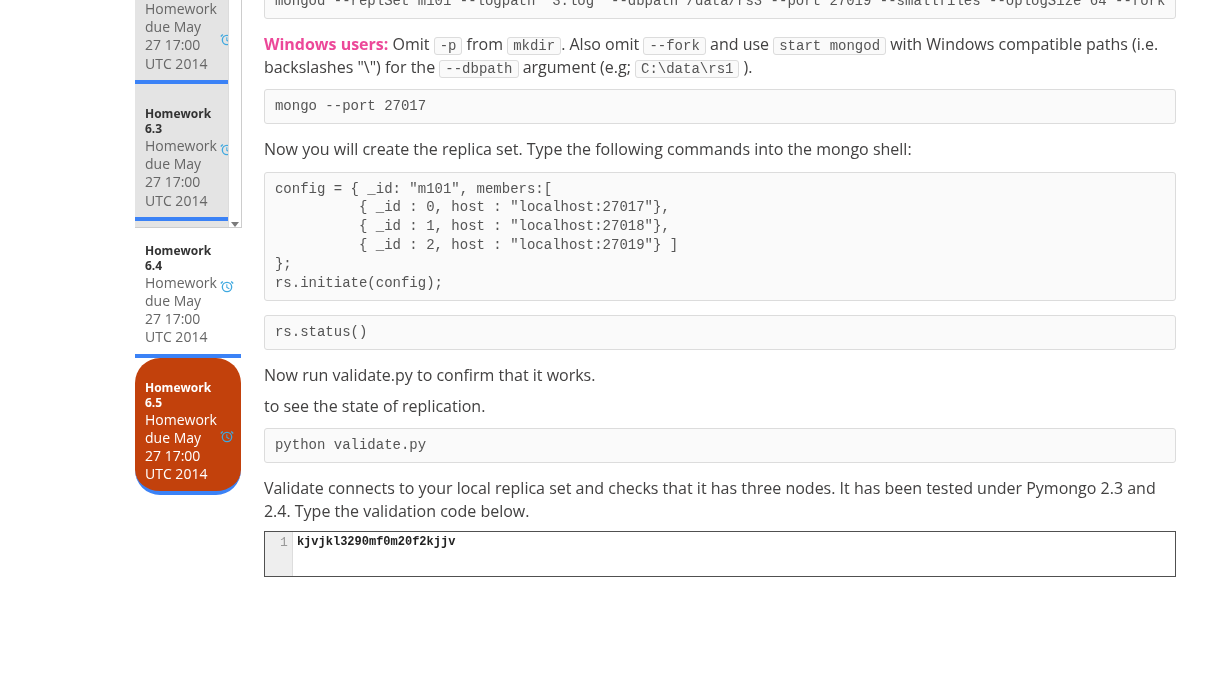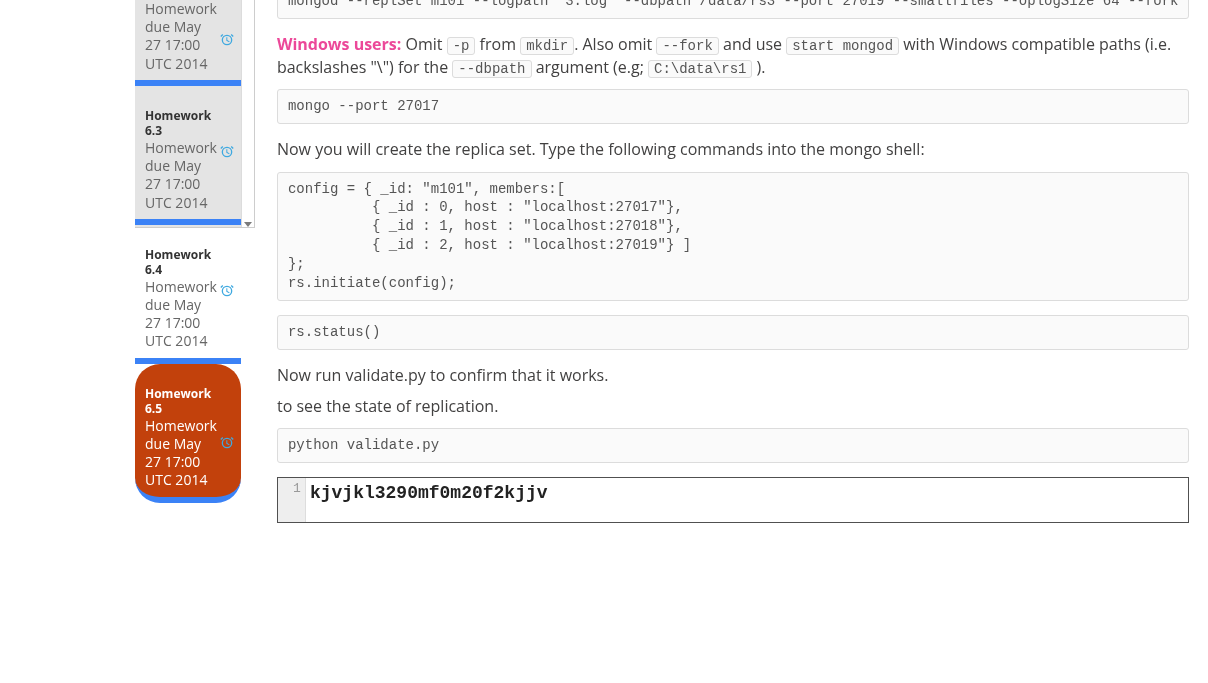--- a/index.html
+++ b/index.html
@@ -43,25 +43,25 @@
     bottom: 0;
     left: 50%;
     transform: translateX(-50%);
     width: 0; height: 0;
     border-left: 4px solid transparent;
     border-right: 4px solid transparent;
     border-top: 5px solid #7b7b7b;
   }
   .sidebar-item {
     padding: 22px 24px 7px 10px;
-    border-bottom: 6px solid #3b82f6;
+    border-bottom: 4px solid #3b82f6;
     color: #666;
     position: relative;
     cursor: pointer;
-    margin-right: 13px;
+    margin-right: 0;
   }
   .sidebar-item.first { padding-top: 0; }
   .sidebar-item-title {
     color: #333;
     font-weight: 700;
     font-size: 12px;
     line-height: 1.3;
   }
   .sidebar-item-subtitle {
     color: #666;
@@ -131,21 +131,21 @@
     width: 28px;
     text-align: right;
     padding: 2px 4px;
     font-family: "Consolas","Liberation Mono",Menlo,monospace;
     border-right: 1px solid #ddd;
   }
   .answer-content {
     flex: 1;
     padding: 2px 4px;
     font-family: "Consolas","Liberation Mono",Menlo,monospace;
-    font-size: 18px;
+    font-size: 12px;
     font-weight: 700;
     color: #222;
     min-height: 44px;
   }
 </style>
 </head>
 <body>
 
 <div class="layout">
   <div class="sidebar-wrap">
@@ -205,19 +205,20 @@
           { _id : 2, host : "localhost:27019"} ]
 };
 rs.initiate(config);</pre>
 
     <pre class="codeblock">rs.status()</pre>
 
     <p>Now run validate.py to confirm that it works.</p>
     <p>to see the state of replication.</p>
     <pre class="codeblock">python validate.py</pre>
 
+    <p>Validate connects to your local replica set and checks that it has three nodes. It has been tested under Pymongo 2.3 and 2.4. Type the validation code below.</p>
 
     <div class="answer-box">
       <div class="answer-gutter">1</div>
       <div class="answer-content">kjvjkl3290mf0m20f2kjjv</div>
     </div>
   </div>
 </div>
 
 </body></html>

